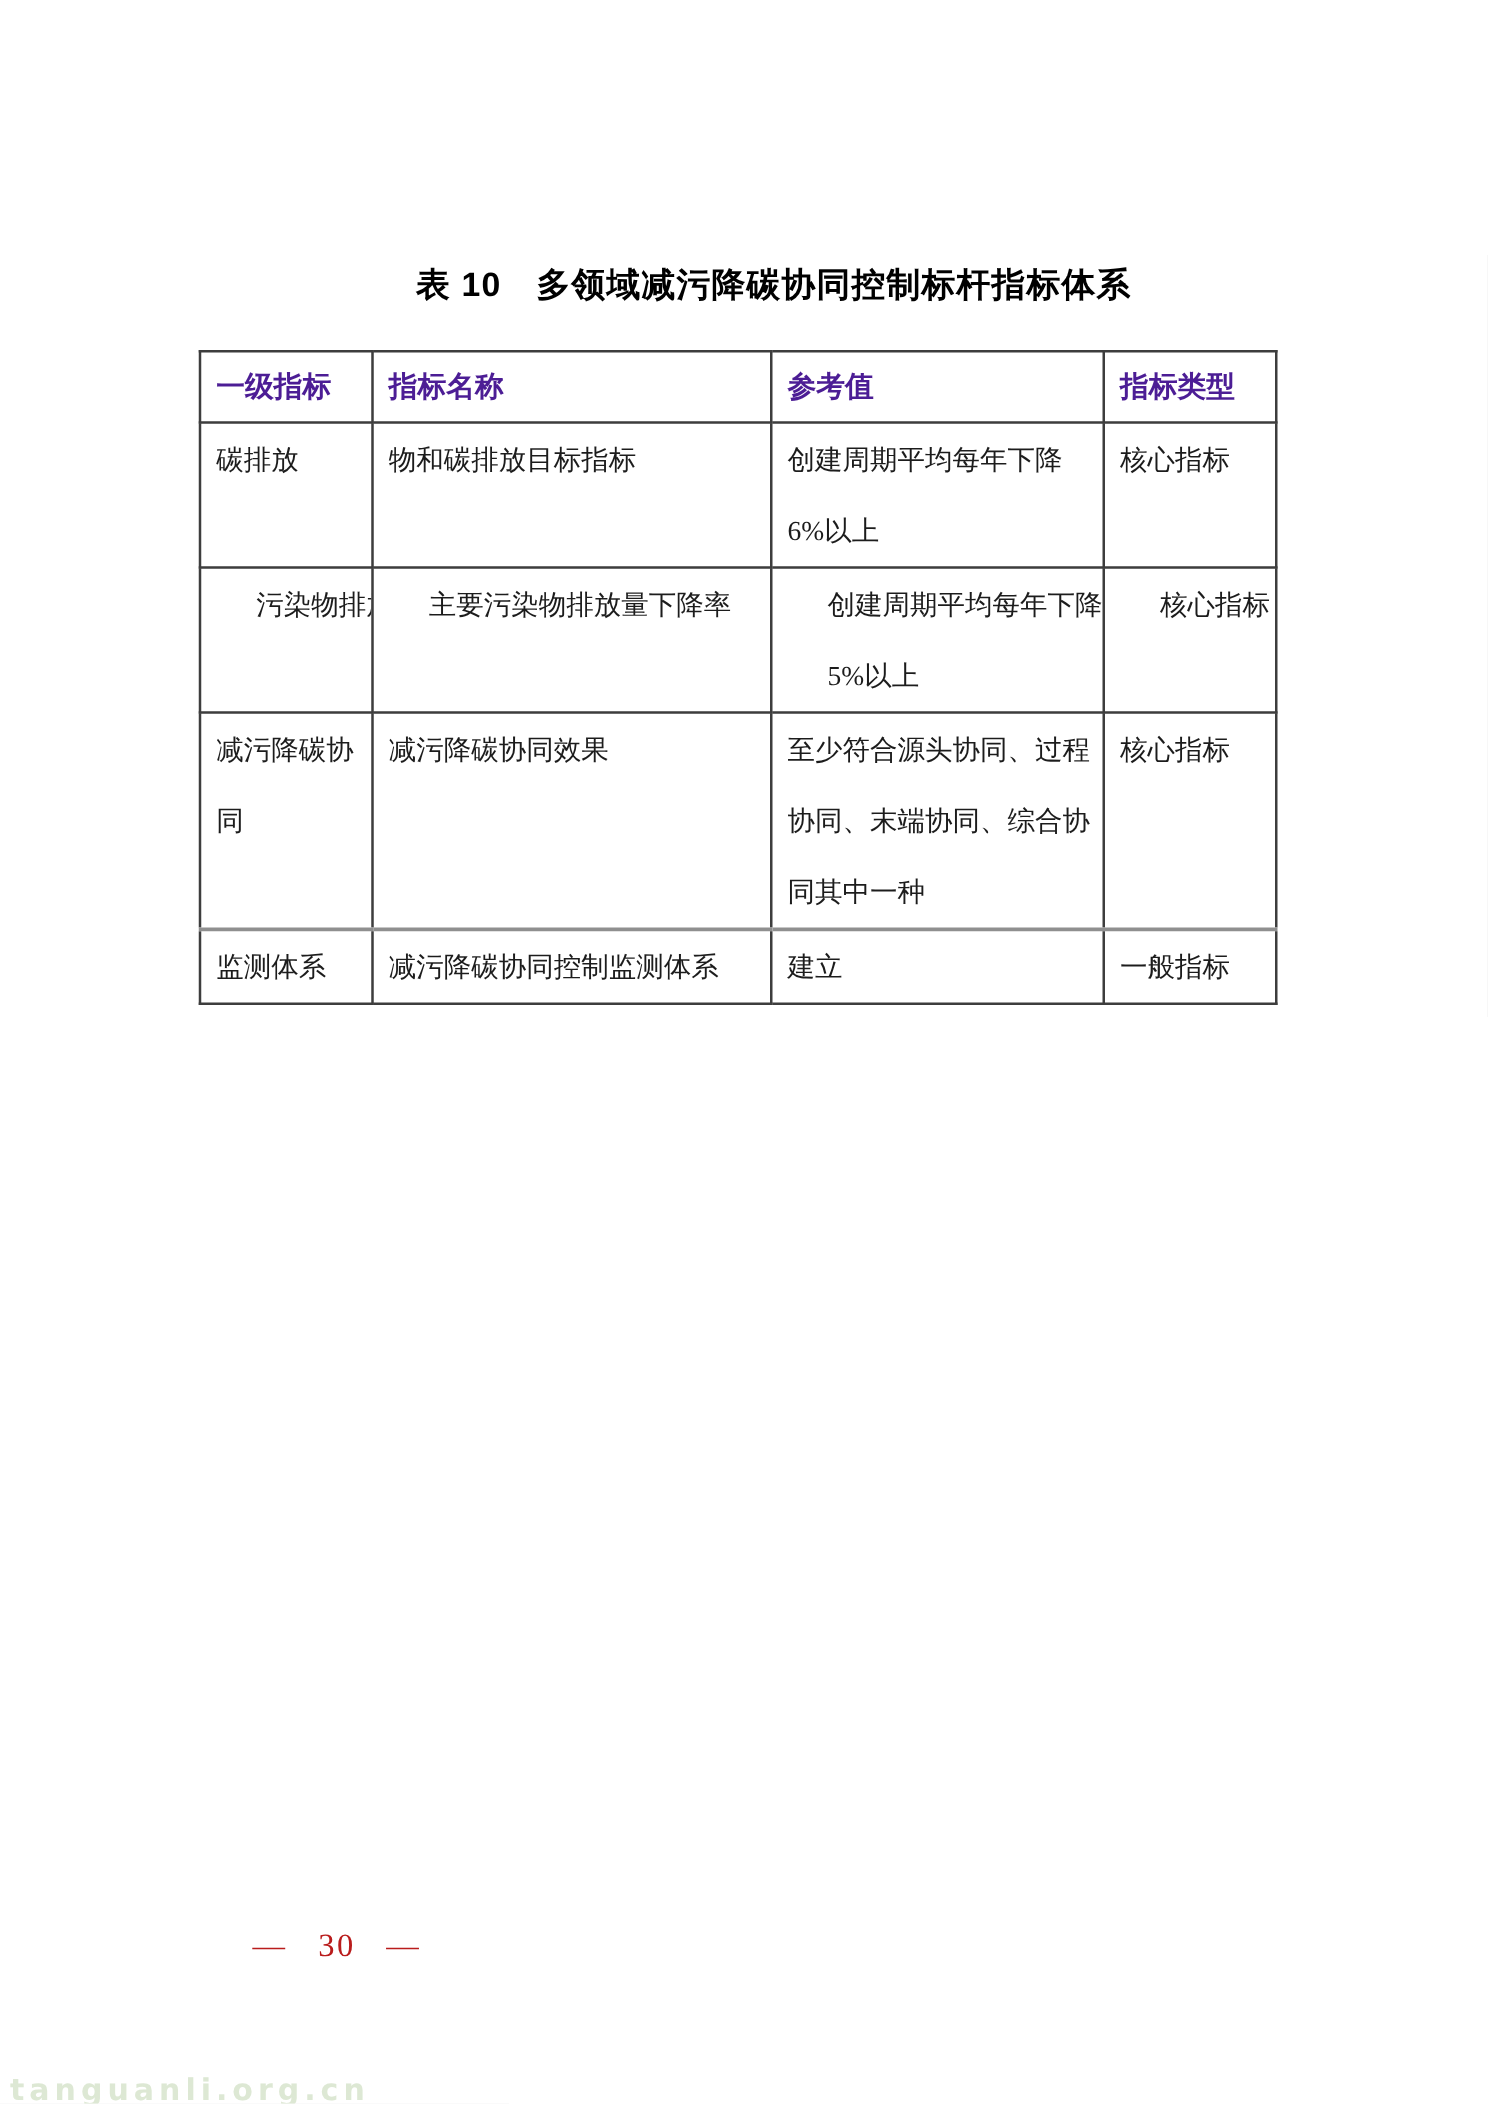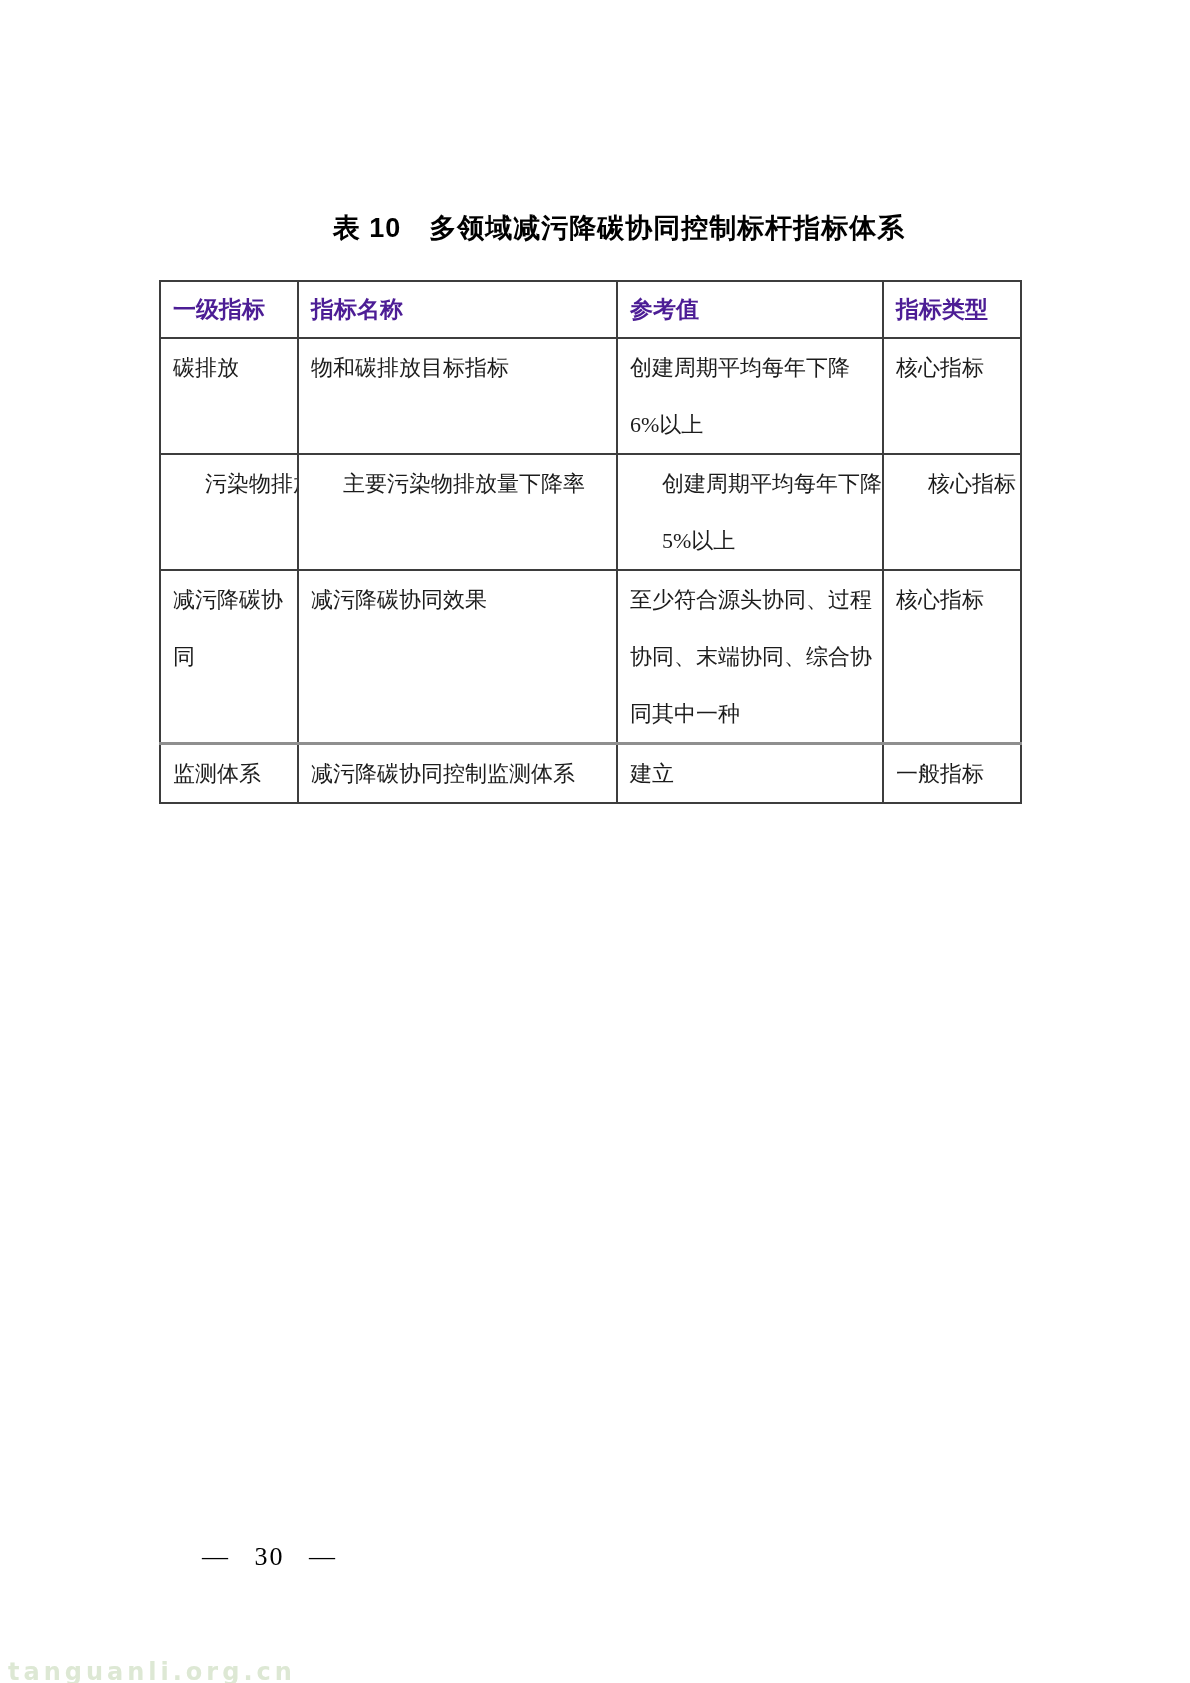--- a/index.html
+++ b/index.html
@@ -59,21 +59,21 @@
   tr.r5 td { height:632px; }
   tr.r6 td { height:55px; }
   
   thead tr th { border-bottom:3px solid #8f8f8f; }
   tr.r3 td { border-bottom:3px solid #8f8f8f; }
   tr.r4 td { border-bottom:3px solid #8f8f8f; }
   .pageno {
     position:absolute;
     left:202px; top:1542px;
     font-size:26px;
-    color:#000000;
+    color:#b91c1c;
     letter-spacing:2px;
     word-spacing:16px;
     white-space:pre;
   }
   .watermark {
     position:absolute;
     left:8px; top:1658px;
     font-family:"DejaVu Sans","Liberation Sans",sans-serif;
     font-weight:bold;
     font-size:24px;

